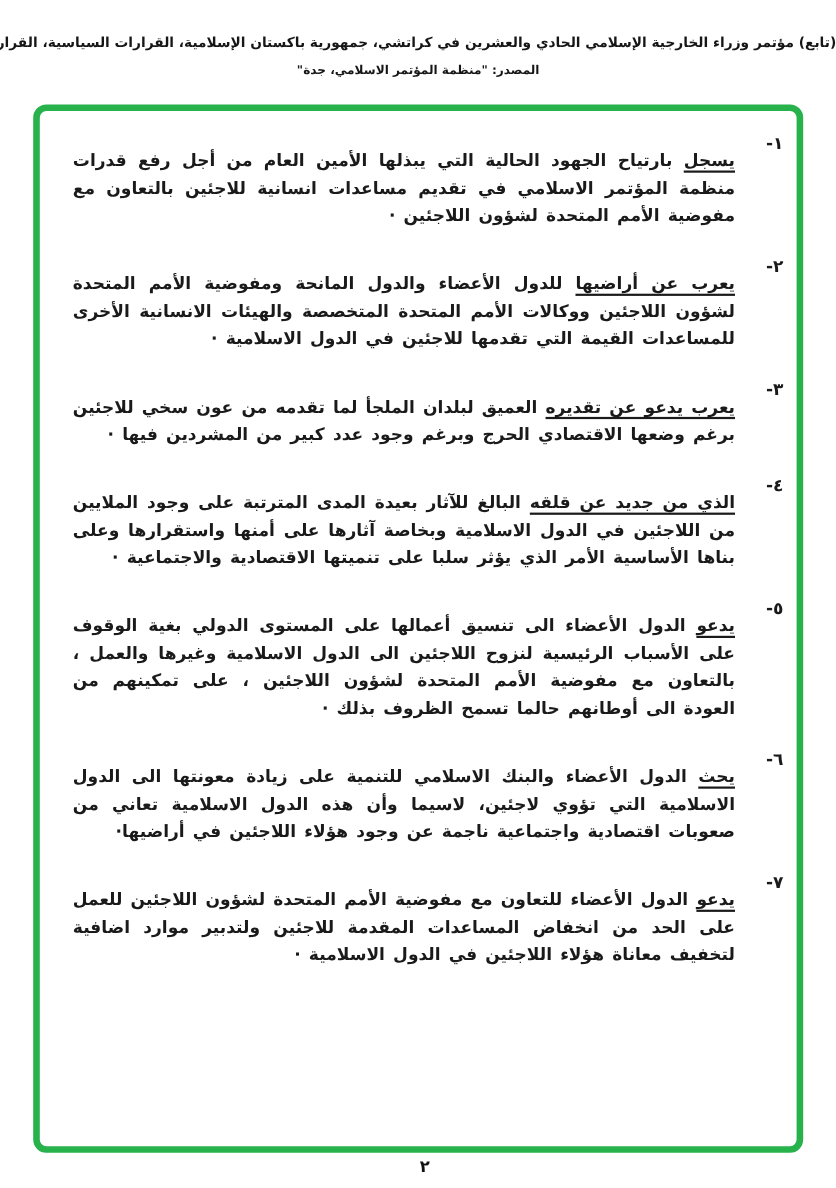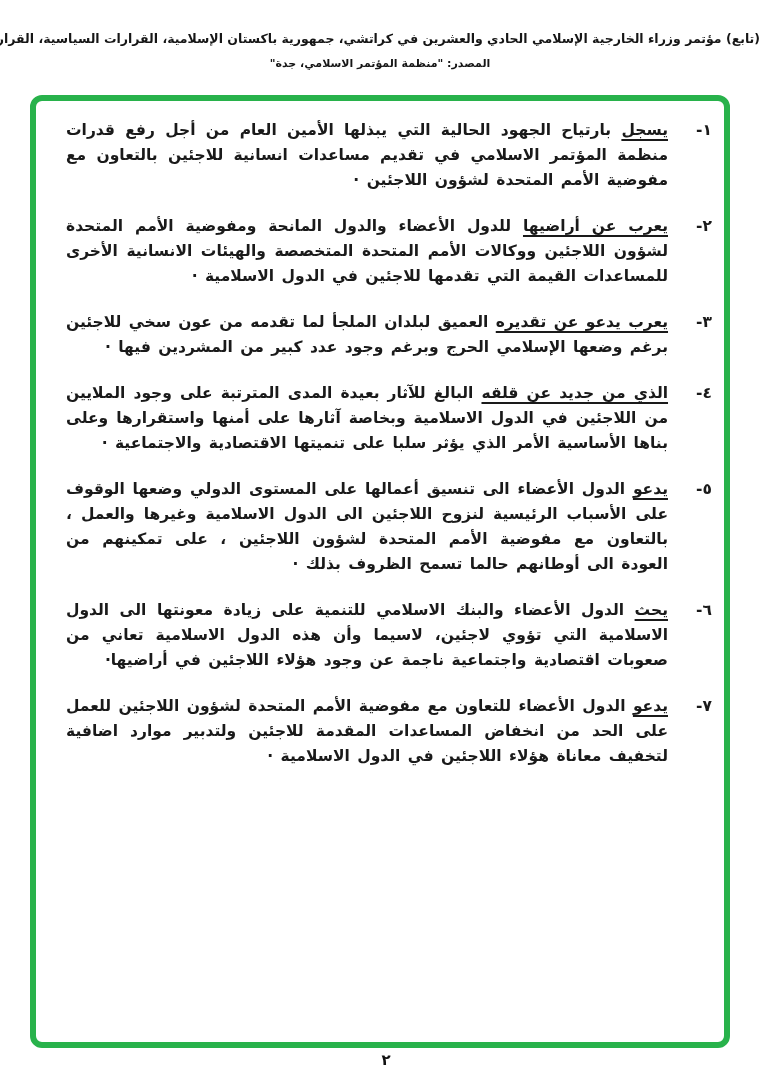--- a/index.html
+++ b/index.html
@@ -66,20 +66,21 @@
   }
   .item-text {
     flex: 1 1 auto;
     font-size: 15.5px;
     font-weight: 700;
     line-height: 25px;
     text-align: justify;
     text-align-last: right;
     word-spacing: 2px;
     color: #1a1a1a;
+    margin-top: 16px;
   }
   .lead {
     text-decoration: underline;
     text-decoration-thickness: 1.5px;
     text-underline-offset: 4px;
   }
   .page-num {
     position: absolute;
     top: 1051px;
     right: 0;
@@ -103,31 +104,31 @@
     <div class="item-text"><span class="lead">يسجل</span><span> بارتياح الجهود الحالية التي يبذلها الأمين العام من أجل رفع قدرات منظمة المؤتمر الاسلامي في تقديم مساعدات انسانية للاجئين بالتعاون مع مفوضية الأمم المتحدة لشؤون اللاجئين ·</span></div>
   </div>
 
   <div class="item">
     <div class="item-num">٢-</div>
     <div class="item-text"><span class="lead">يعرب عن أراضيها</span><span> للدول الأعضاء والدول المانحة ومفوضية الأمم المتحدة لشؤون اللاجئين ووكالات الأمم المتحدة المتخصصة والهيئات الانسانية الأخرى للمساعدات القيمة التي تقدمها للاجئين في الدول الاسلامية ·</span></div>
   </div>
 
   <div class="item">
     <div class="item-num">٣-</div>
-    <div class="item-text"><span class="lead">يعرب يدعو عن تقديره</span><span> العميق لبلدان الملجأ لما تقدمه من عون سخي للاجئين برغم وضعها الإسلامي الحرج وبرغم وجود عدد كبير من المشردين فيها ·</span></div>
+    <div class="item-text"><span class="lead">يعرب يدعو عن تقديره</span><span> العميق لبلدان الملجأ لما تقدمه من عون سخي للاجئين برغم وضعها الاقتصادي الحرج وبرغم وجود عدد كبير من المشردين فيها ·</span></div>
   </div>
 
   <div class="item">
     <div class="item-num">٤-</div>
     <div class="item-text"><span class="lead">الذي من جديد عن قلقه</span><span> البالغ للآثار بعيدة المدى المترتبة على وجود الملايين من اللاجئين في الدول الاسلامية وبخاصة آثارها على أمنها واستقرارها وعلى بناها الأساسية الأمر الذي يؤثر سلبا على تنميتها الاقتصادية والاجتماعية ·</span></div>
   </div>
 
   <div class="item">
     <div class="item-num">٥-</div>
-    <div class="item-text"><span class="lead">يدعو</span><span> الدول الأعضاء الى تنسيق أعمالها على المستوى الدولي وضعها الوقوف على الأسباب الرئيسية لنزوح اللاجئين الى الدول الاسلامية وغيرها والعمل ، بالتعاون مع مفوضية الأمم المتحدة لشؤون اللاجئين ، على تمكينهم من العودة الى أوطانهم حالما تسمح الظروف بذلك ·</span></div>
+    <div class="item-text"><span class="lead">يدعو</span><span> الدول الأعضاء الى تنسيق أعمالها على المستوى الدولي بغية الوقوف على الأسباب الرئيسية لنزوح اللاجئين الى الدول الاسلامية وغيرها والعمل ، بالتعاون مع مفوضية الأمم المتحدة لشؤون اللاجئين ، على تمكينهم من العودة الى أوطانهم حالما تسمح الظروف بذلك ·</span></div>
   </div>
 
   <div class="item">
     <div class="item-num">٦-</div>
     <div class="item-text"><span class="lead">يحث</span><span> الدول الأعضاء والبنك الاسلامي للتنمية على زيادة معونتها الى الدول الاسلامية التي تؤوي لاجئين، لاسيما وأن هذه الدول الاسلامية تعاني من صعوبات اقتصادية واجتماعية ناجمة عن وجود هؤلاء اللاجئين في أراضيها·</span></div>
   </div>
 
   <div class="item">
     <div class="item-num">٧-</div>
     <div class="item-text"><span class="lead">يدعو</span><span> الدول الأعضاء للتعاون مع مفوضية الأمم المتحدة لشؤون اللاجئين للعمل على الحد من انخفاض المساعدات المقدمة للاجئين ولتدبير موارد اضافية لتخفيف معاناة هؤلاء اللاجئين في الدول الاسلامية ·</span></div>

